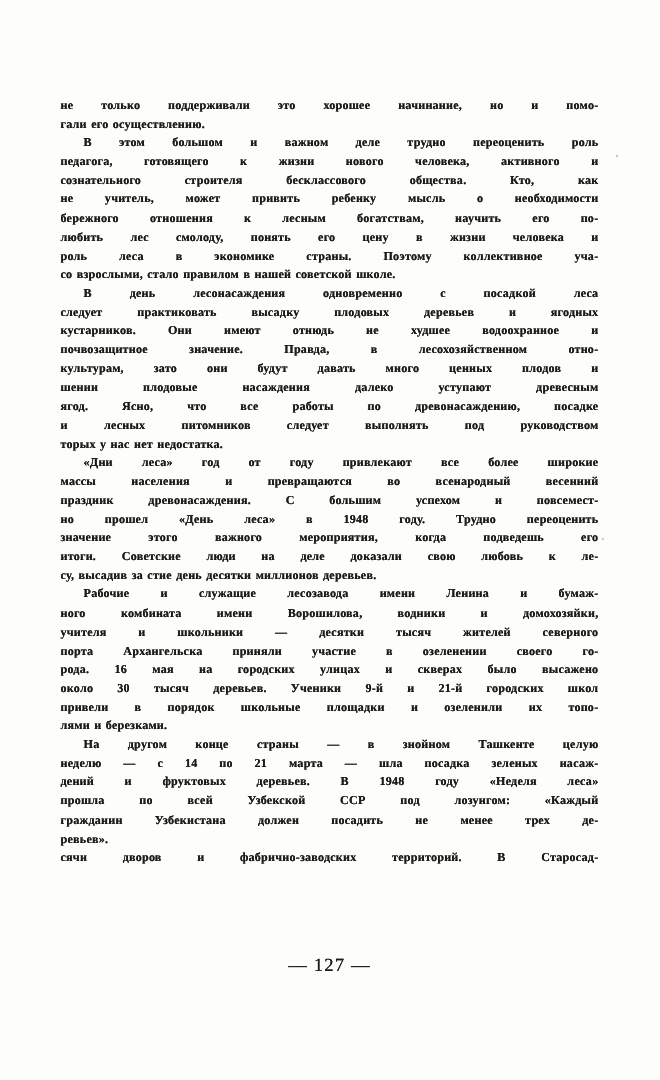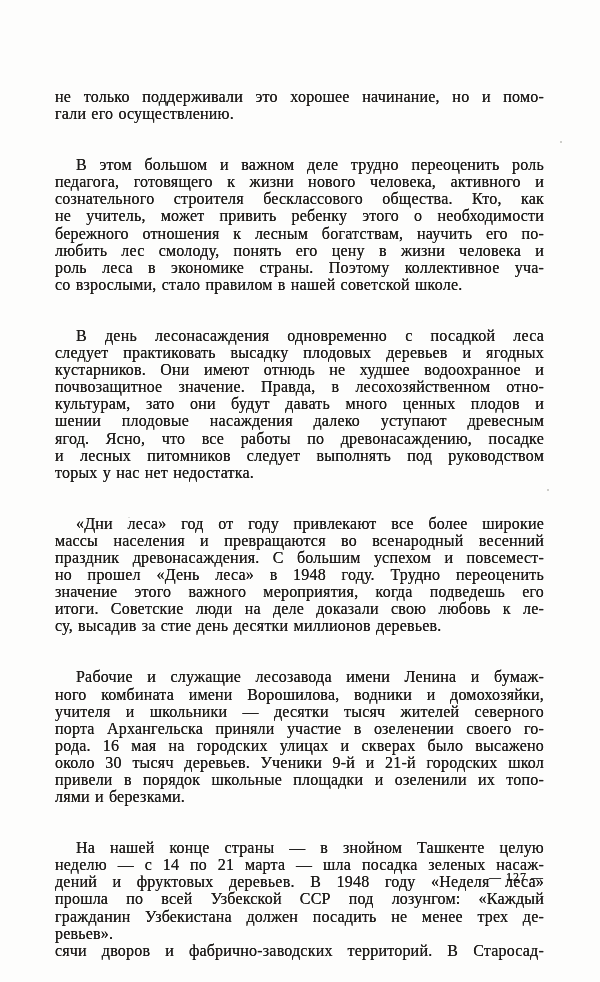--- a/index.html
+++ b/index.html
@@ -20,43 +20,43 @@
     position: absolute;
     left: 55px;
     top: 88px;
     width: 489px;
   }
   .paragraph {
     margin: 0;
     padding: 0;
   }
   .line {
-    font-size: 16px;
+    font-size: 11px;
     line-height: 17.1px;
     white-space: normal;
     text-align: justify;
     text-align-last: justify;
     letter-spacing: 0.2px;
     word-spacing: 1px;
     text-shadow: 0 0 0.45px currentColor; 
+    font-weight: bold;
   }
   .line.indent {
     text-indent: 21px;
-    margin-top: 34px;
   }
   .line.endline {
     text-align-last: left;
   }
   .page-footer {
     position: absolute;
     left: 55px;
     top: 869px;
     width: 489px;
-    text-align: right;
-    font-size: 12px;
+    text-align: center;
+    font-size: 17px;
     line-height: 17.1px;
     letter-spacing: 1px;
     text-shadow: 0 0 0.45px currentColor;
   }
   
   .speck {
     position: absolute;
     background: #8a8a84;
     border-radius: 50%;
     opacity: 0.55;
@@ -71,21 +71,21 @@
 <div class="scan-page">
   <div class="text-block">
       <div class="paragraph">
         <div class="line">не только поддерживали это хорошее начинание, но и помо-</div>
         <div class="line endline">гали его осуществлению.</div>
       </div>
       <div class="paragraph">
         <div class="line indent">В этом большом и важном деле трудно переоценить роль</div>
         <div class="line">педагога, готовящего к жизни нового человека, активного и</div>
         <div class="line">сознательного строителя бесклассового общества.  Кто, как</div>
-        <div class="line">не учитель, может привить ребенку этого о необходимости</div>
+        <div class="line">не учитель, может привить ребенку мысль о необходимости</div>
         <div class="line">бережного отношения к лесным богатствам, научить его по-</div>
         <div class="line">любить лес смолоду, понять его цену  в жизни  человека  и</div>
         <div class="line">роль леса в экономике страны.  Поэтому коллективное уча-</div>
         <div class="line endline">со взрослыми, стало правилом в нашей советской школе.</div>
       </div>
       <div class="paragraph">
         <div class="line indent">В день лесонасаждения  одновременно  с посадкой леса</div>
         <div class="line">следует практиковать высадку плодовых деревьев и ягодных</div>
         <div class="line">кустарников. Они имеют отнюдь не худшее водоохранное и</div>
         <div class="line">почвозащитное значение. Правда, в лесохозяйственном отно-</div>
@@ -108,21 +108,21 @@
         <div class="line indent">Рабочие и служащие лесозавода имени Ленина и бумаж-</div>
         <div class="line">ного комбината имени Ворошилова, водники и домохозяйки,</div>
         <div class="line">учителя и школьники — десятки тысяч  жителей  северного</div>
         <div class="line">порта Архангельска приняли участие в озеленении своего го-</div>
         <div class="line">рода. 16 мая на городских улицах и скверах было высажено</div>
         <div class="line">около 30 тысяч деревьев. Ученики 9-й и 21-й городских школ</div>
         <div class="line">привели в порядок школьные площадки и озеленили их топо-</div>
         <div class="line endline">лями и березками.</div>
       </div>
       <div class="paragraph">
-        <div class="line indent">На нашей конце страны — в знойном Ташкенте  целую</div>
+        <div class="line indent">На другом конце страны — в знойном Ташкенте  целую</div>
         <div class="line">неделю — с 14 по 21 марта — шла посадка зеленых насаж-</div>
         <div class="line">дений и фруктовых деревьев.  В 1948  году  «Неделя леса»</div>
         <div class="line">прошла по всей Узбекской ССР под лозунгом:  «Каждый</div>
         <div class="line">гражданин Узбекистана должен посадить не менее трех де-</div>
         <div class="line endline">ревьев».</div>
       </div>
       <div class="paragraph">
         <div class="line">сячи дворов и фабрично-заводских территорий. В Старосад-</div>
       </div>
     </div>

